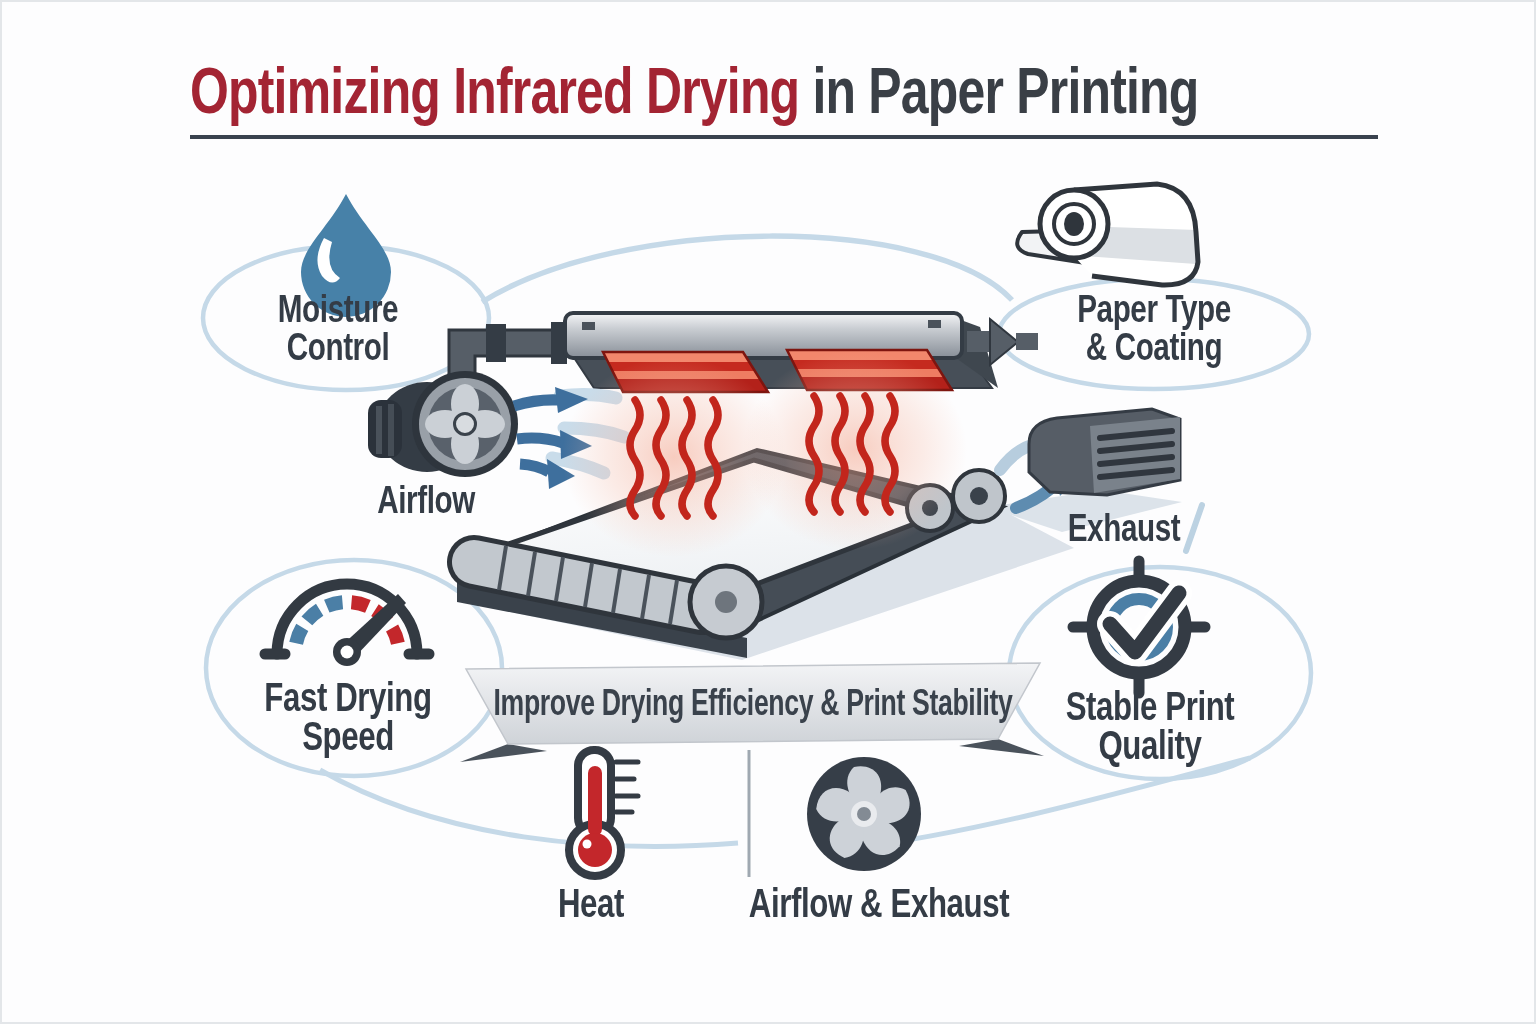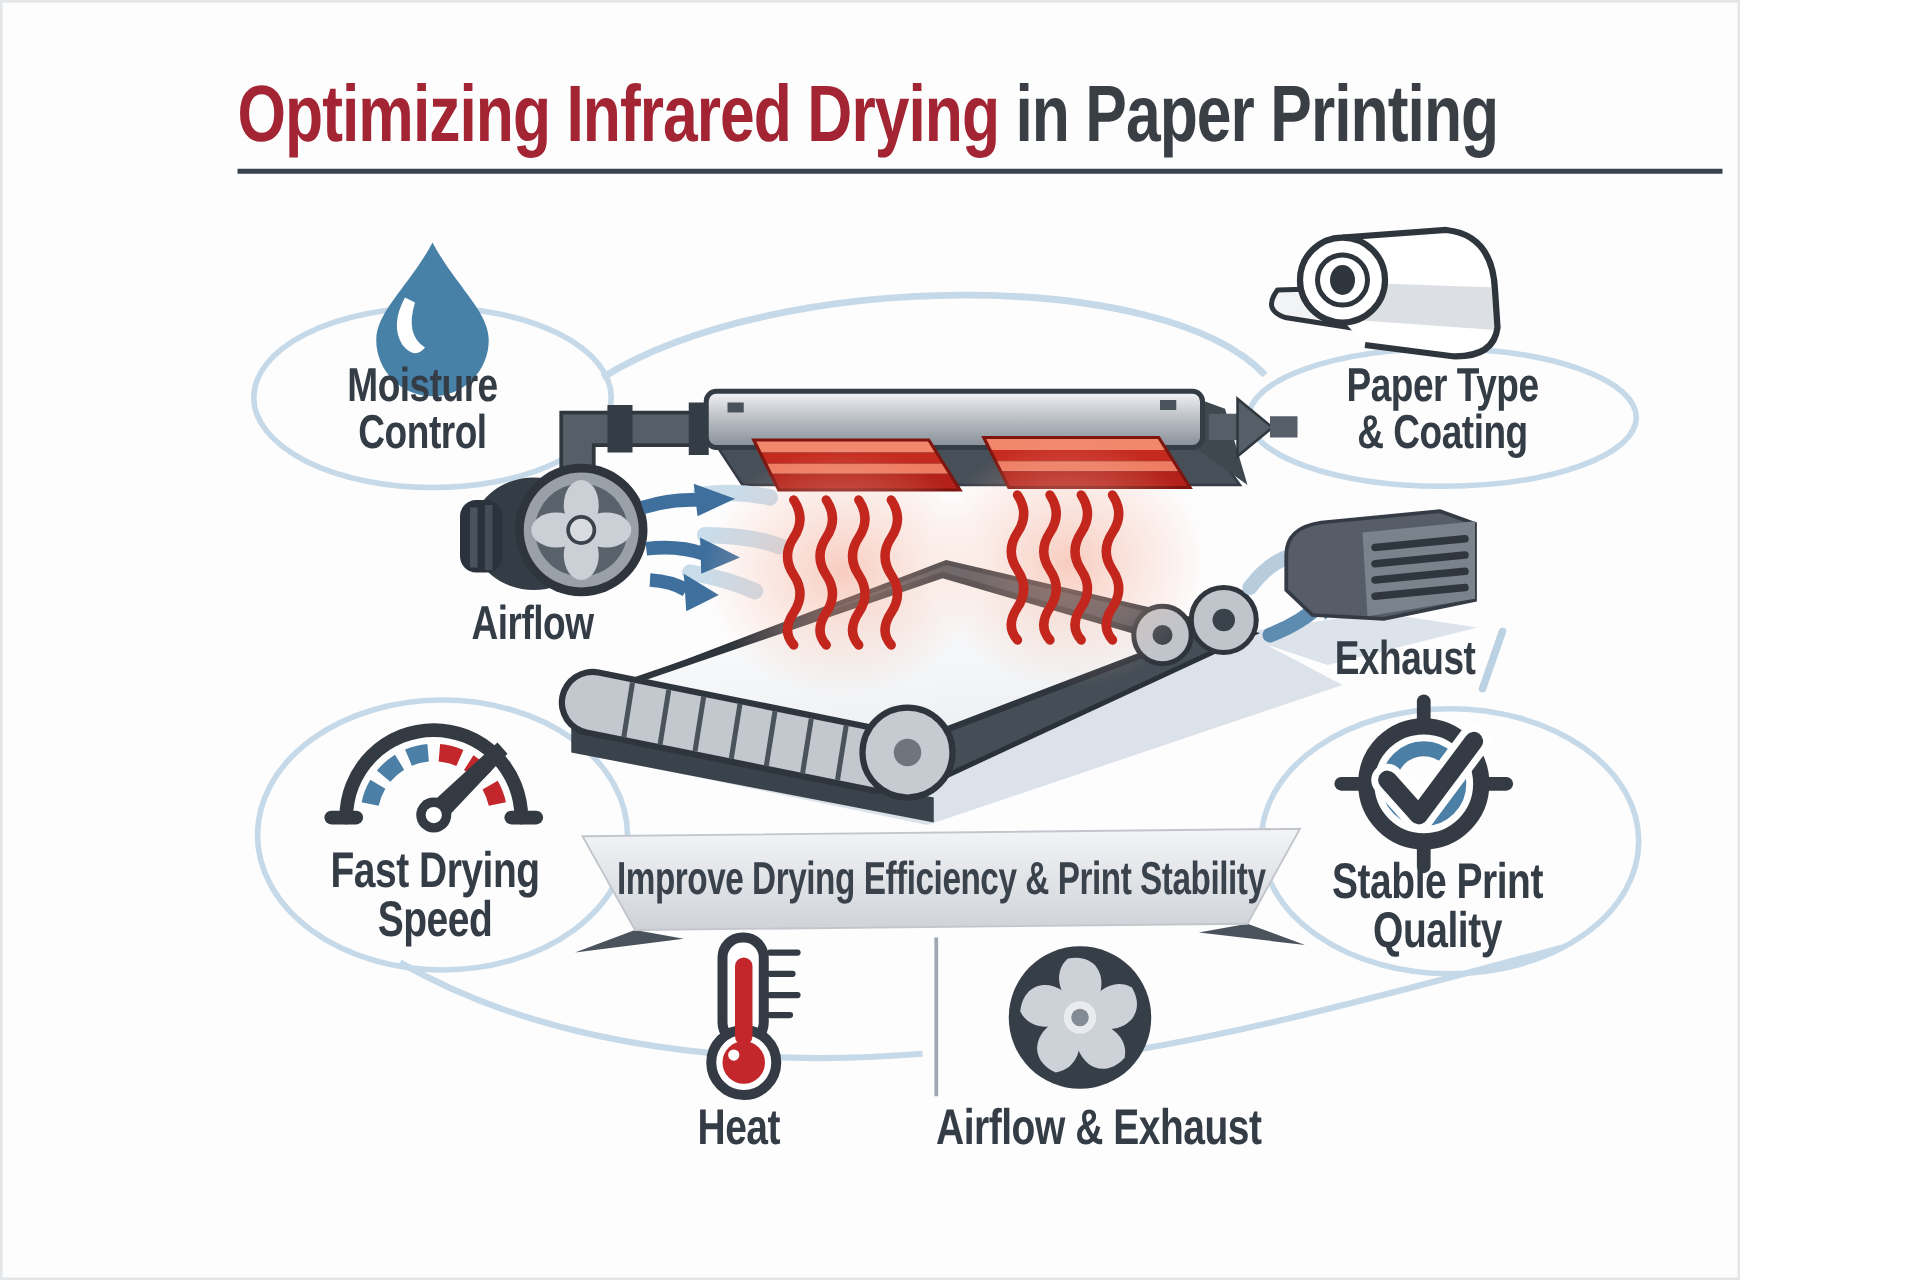--- a/index.html
+++ b/index.html
@@ -1,17 +1,17 @@
 <!DOCTYPE html>
 <html><head>
 <meta charset="utf-8">
 <style>
   html,body{margin:0;padding:0;background:#ffffff;}
   .stage{
-    position:relative;width:1392px;height:1024px;overflow:hidden;
+    position:relative;width:1536px;height:1024px;overflow:hidden;
     background:#FDFDFE;border:2px solid #E3E6E9;box-sizing:border-box;
     font-family:"Liberation Sans",sans-serif;
   }
   .stage svg{position:absolute;left:0;top:0;}
   .title{
     position:absolute;left:188px;top:52px;font-size:64px;font-weight:bold;
     letter-spacing:-1px;white-space:nowrap;transform:scaleX(0.78);transform-origin:left top;
   }
   .t-red{color:#A32433;}
   .t-dark{color:#3A3F46;}

